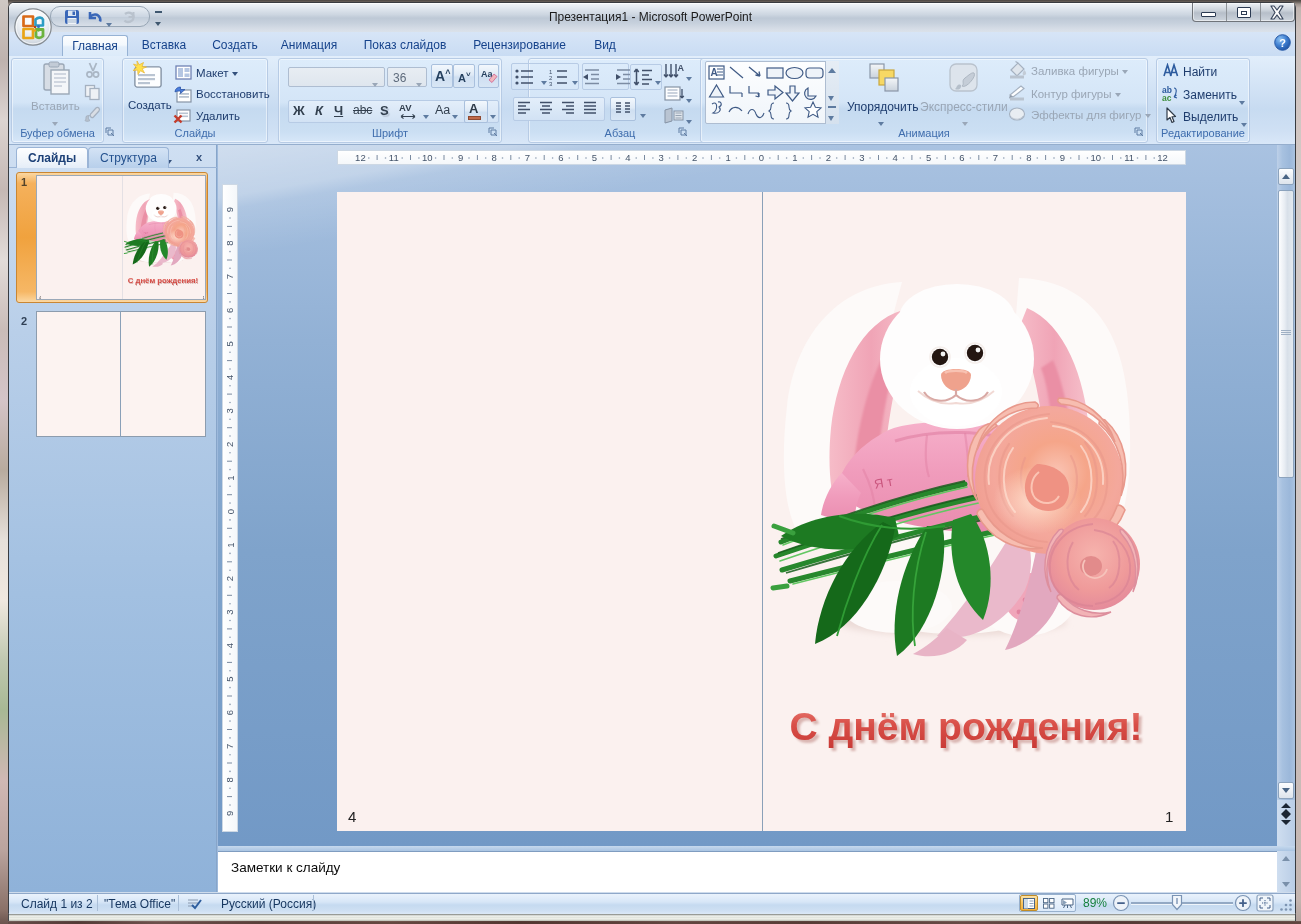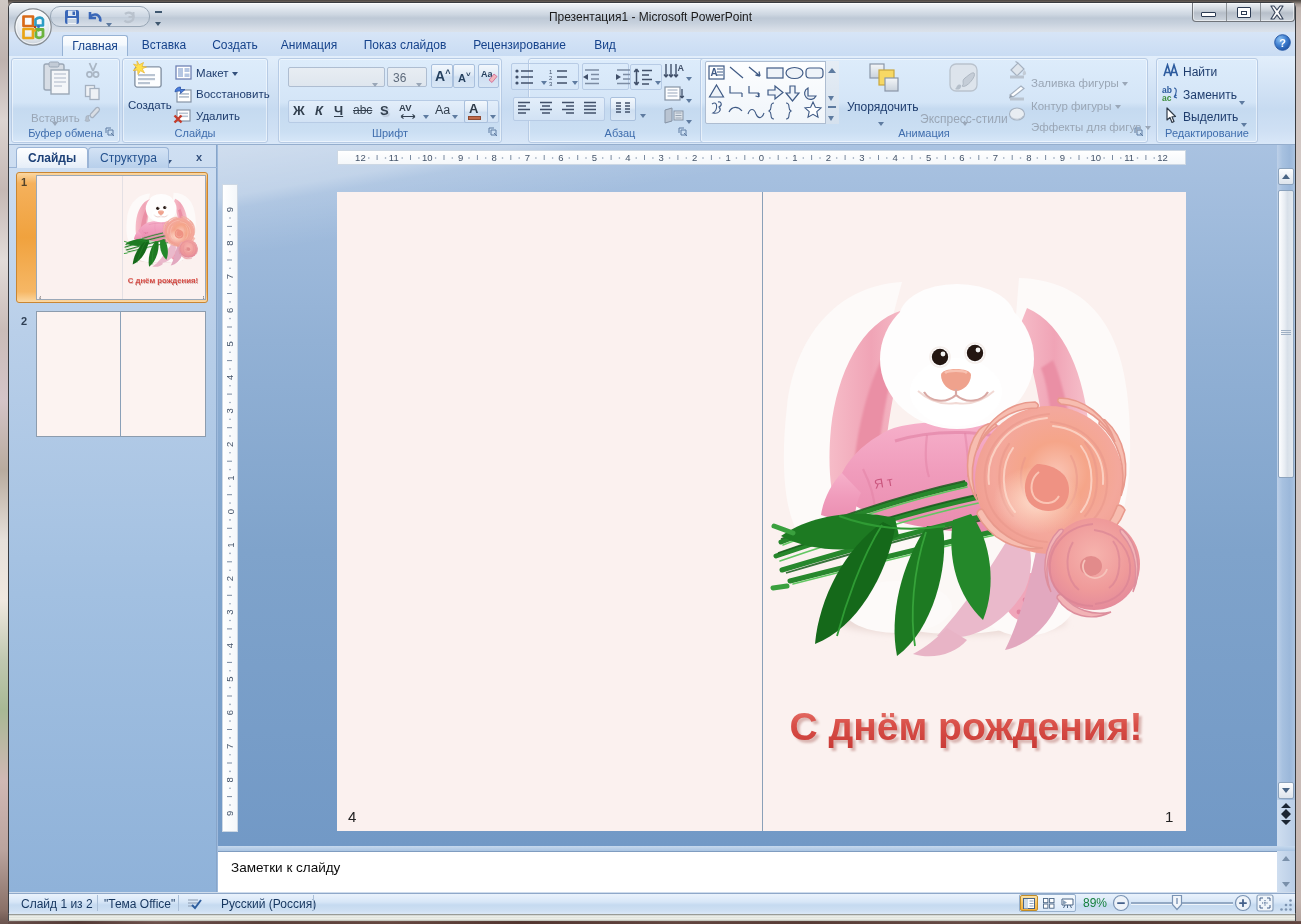--- a/index.html
+++ b/index.html
@@ -19,21 +19,21 @@
 }
 
 #win { position:absolute; left:8px; top:2px; width:1288px; height:912px;
   border:1px solid #383b40; border-radius:6px 6px 0 0; background:#cfdcec;
 }
 #titlebar { position:absolute; left:9px; top:3px; width:1286px; height:29px; border-radius:5px 5px 0 0;
   background: linear-gradient(180deg,#f3f6f9 0%, #e4eaf1 15%, #cdd6e1 40%, #bec9d6 52%, #c7d1dd 70%, #d6dde7 90%, #dbe2ea 100%);
   box-shadow: inset 0 1px 0 rgba(255,255,255,.8);
 }
 #title-text { position:absolute; top:10px; left:0; width:1301px; text-align:center; font-size:12px; color:#1b1b1b; }
-.gray  { color:#97a4b5;margin-top:12px; }
+.gray  { color:#97a4b5; }
 svg { display:block; }
 
 #tabsrow { position:absolute; left:9px; top:32px; width:1286px; height:24px;
   background: linear-gradient(180deg,#d7e5f7 0%,#c9dcf3 100%); }
 .rtab { position:absolute; top:3px; height:21px; line-height:20px; font-size:12px; color:#15428b; text-align:center; }
 .rtab.active { background: linear-gradient(180deg,#fcfdfe 0%, #f3f8fd 45%, #e3eefa 55%, #dcebfa 100%);
   border:1px solid #96b2d4; border-bottom:none; border-radius:3px 3px 0 0; }
 #ribbon { position:absolute; left:9px; top:56px; width:1286px; height:89px;
   background: linear-gradient(180deg,#e2eefb 0%,#d7e6f7 25%,#c7dbf1 60%,#cfe0f4 85%,#d9e7f8 100%);
   border-bottom:1px solid #95aecd; }
@@ -195,36 +195,36 @@
       <radialGradient id="helpg" cx="35%" cy="30%" r="80%">
   <stop offset="0" stop-color="#8fc3f2"></stop>
         <stop offset=".5" stop-color="#3f7fd1"></stop>
         <stop offset="1" stop-color="#1c4e9c"></stop>
  </radialGradient>
     </defs>
  <circle cx="8.5" cy="8.5" r="7.8" fill="url(#helpg)" stroke="#2a5ca8" stroke-width="1"></circle>
  <text x="8.5" y="12.5" text-anchor="middle" font-size="11" font-weight="bold" fill="#fff" font-family="Liberation Sans">?</text>
 </svg>
 
-<div class="rgroup" style="left:11px;top:58px;width:109px;padding-left:15px;">
+<div class="rgroup" style="left:11px;top:58px;width:93px;padding-left:15px;">
     <div class="glabel">Буфер обмена</div>
   </div>
 <div class="rgroup" style="left:122px;top:58px;width:146px;">
     <div class="glabel">Слайды</div>
   </div>
 <div class="rgroup" style="left:278px;top:58px;width:224px;">
     <div class="glabel">Шрифт</div>
   </div>
 <div class="rgroup" style="left:528px;top:58px;width:184px;">
     <div class="glabel">Абзац</div>
   </div>
 <div class="rgroup" style="left:700px;top:58px;width:448px;">
     <div class="glabel">Анимация</div>
   </div>
-<div class="rgroup" style="left:1156px;top:58px;width:102px;">
+<div class="rgroup" style="left:1156px;top:58px;width:94px;">
     <div class="glabel">Редактирование</div>
   </div>
 
 <svg class="abs" style="left:105px;top:127px" width="10" height="10" viewBox="0 0 10 10">
     <path d="M1 1 h5 M1 1 v5 M3 3 h5 v5 h-5 z M6 6 l3 3" stroke="#5f7ca3" stroke-width="1" fill="none"></path>
   </svg>
 <svg class="abs" style="left:488px;top:127px" width="10" height="10" viewBox="0 0 10 10">
     <path d="M1 1 h5 M1 1 v5 M3 3 h5 v5 h-5 z M6 6 l3 3" stroke="#5f7ca3" stroke-width="1" fill="none"></path>
   </svg>
 <svg class="abs" style="left:678px;top:127px" width="10" height="10" viewBox="0 0 10 10">

